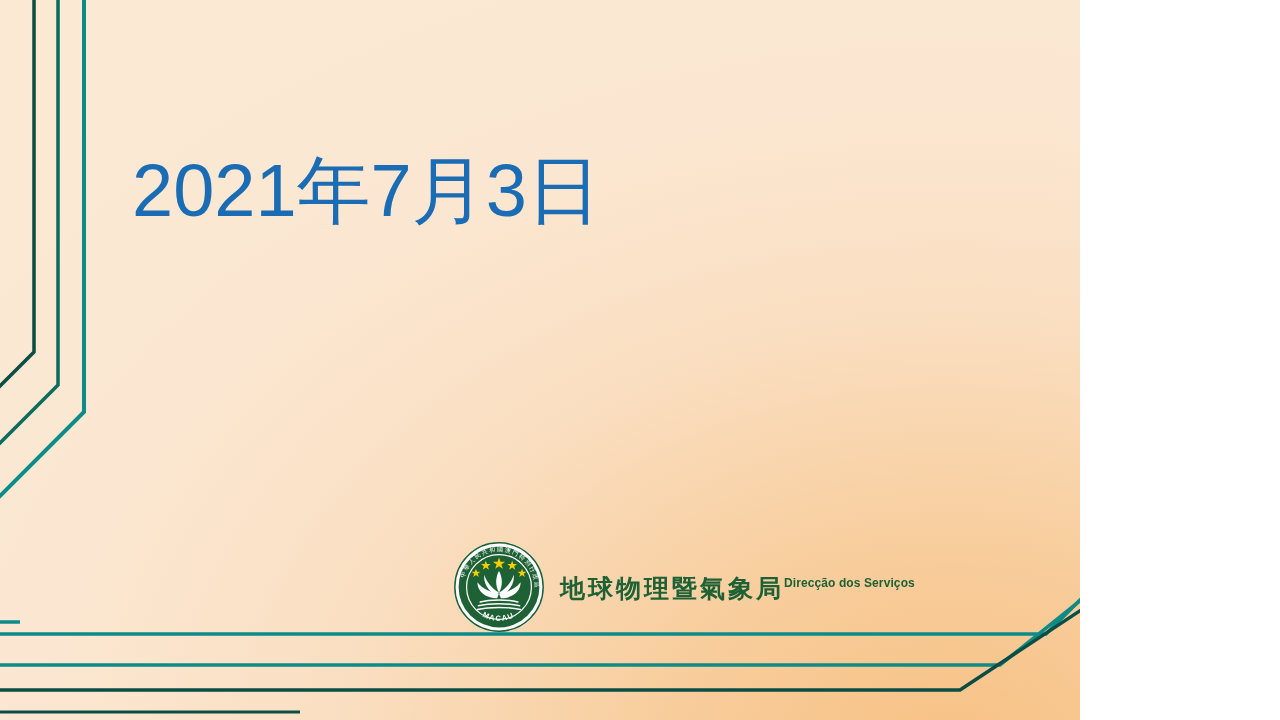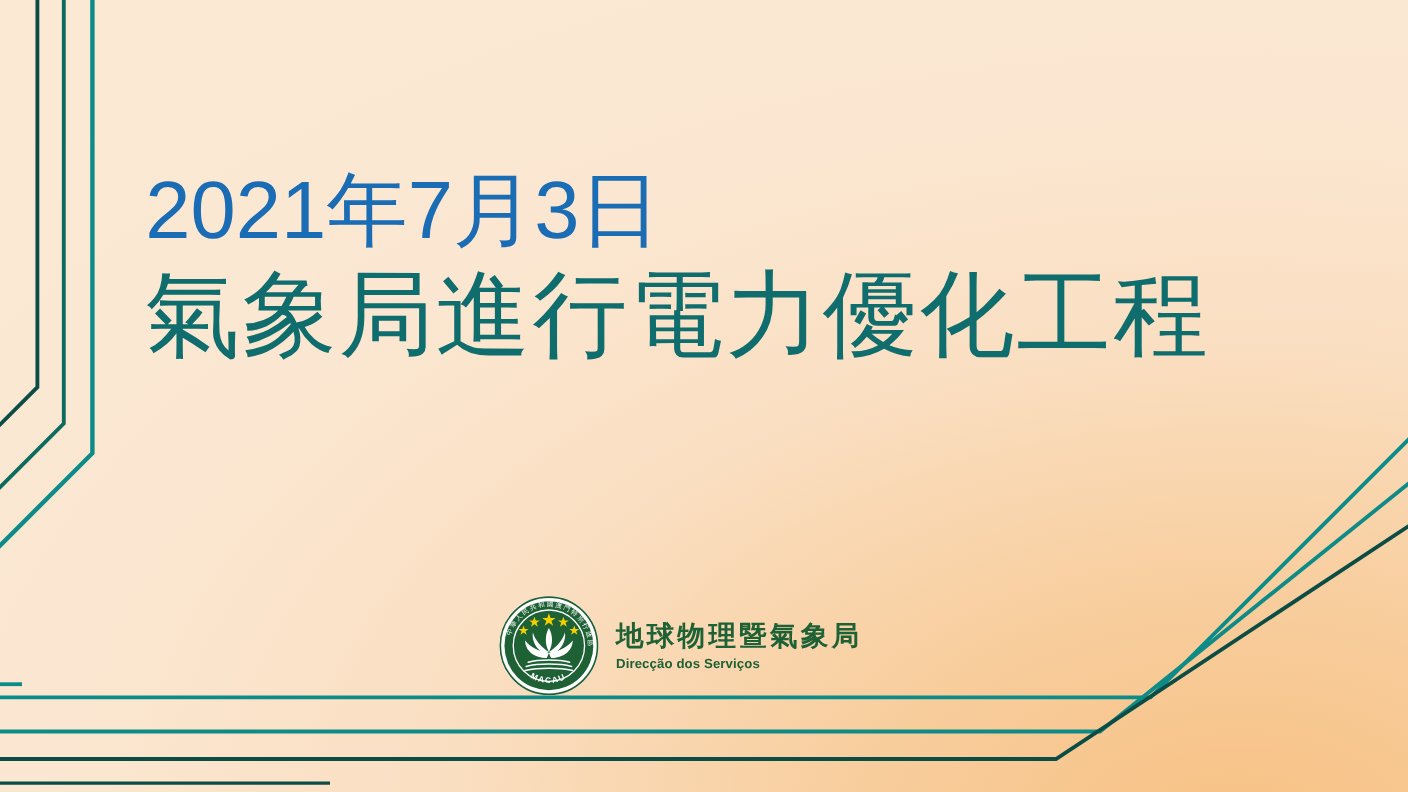--- a/index.html
+++ b/index.html
@@ -2,21 +2,21 @@
 <html><head>
 <meta charset="utf-8">
 <style>
   html, body {
     margin: 0;
     padding: 0;
     background: #ffffff;
   }
   #slide {
     position: relative;
-    width: 1280px;
+    width: 1080px;
     height: 720px;
     overflow: hidden;
     font-family: "Liberation Sans", "DejaVu Sans", sans-serif;
     background:
       radial-gradient(120% 130% at 88% 105%, #f7c184 0%, #f8cd9c 22%, #fadfc2 48%, #fbe7d1 70%, #fbe9d4 100%);
   }
   
   #deco {
     position: absolute;
     inset: 0;
@@ -56,21 +56,21 @@
     align-items: center;
     gap: 14px;
   }
   .emblem {
     width: 94px;
     height: 94px;
     flex: 0 0 auto;
   }
   .logo-text {
     display: flex;
-    flex-direction: column;
+    flex-direction: row;
     justify-content: center;
     padding-top: 2px;
   }
   .logo-zh {
     font-size: 25px;
     line-height: 30px;
     font-weight: bold;
     color: #1d6135;
     letter-spacing: 3px;
     white-space: nowrap;
@@ -104,21 +104,20 @@
     </g>
 
     <g fill="none" stroke-linecap="butt" stroke-linejoin="miter">
       <path d="M 0 622 L 20 622" stroke="#0b8c88" stroke-width="3.5"></path>
       <path d="M 0 712 L 120 712 L 300 712" stroke="#0b4d44" stroke-width="3"></path>
     </g>
   </svg>
 
   <div class="text-block">
     <div class="date-line">2021年7月3日</div>
-    <div class="headline">氣象局進行電力優化工程</div>
   </div>
 
   <div class="logo-lockup">
 
     <svg class="emblem" viewBox="0 0 100 100" aria-hidden="true">
 
       <circle cx="50" cy="50" r="48" fill="#ffffff"></circle>
       <circle cx="50" cy="50" r="47" fill="none" stroke="#1d6135" stroke-width="1.6"></circle>
       <circle cx="50" cy="50" r="43" fill="#1d6135"></circle>
       <circle cx="50" cy="50" r="34.5" fill="none" stroke="#ffffff" stroke-width="1.3"></circle>

